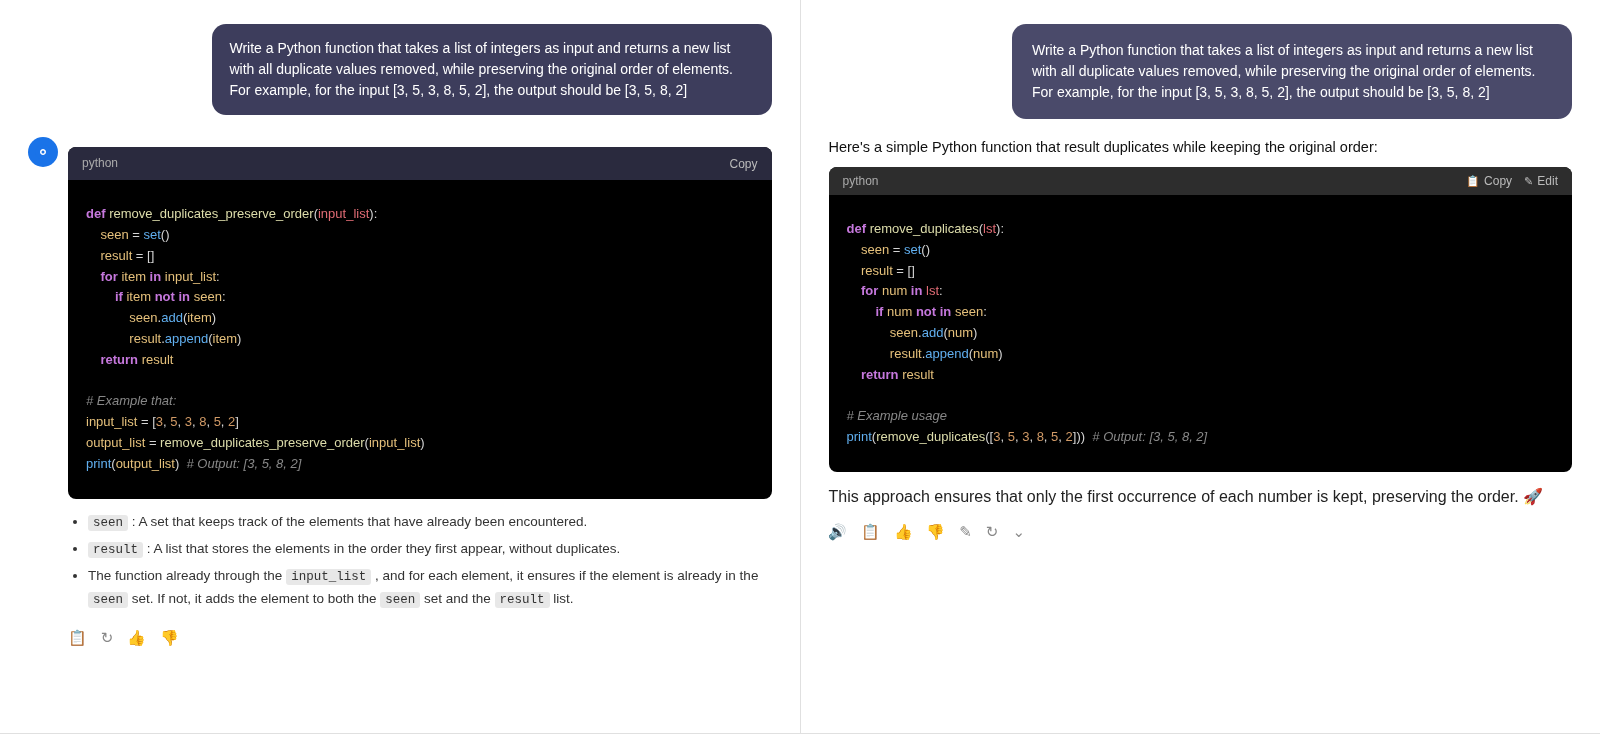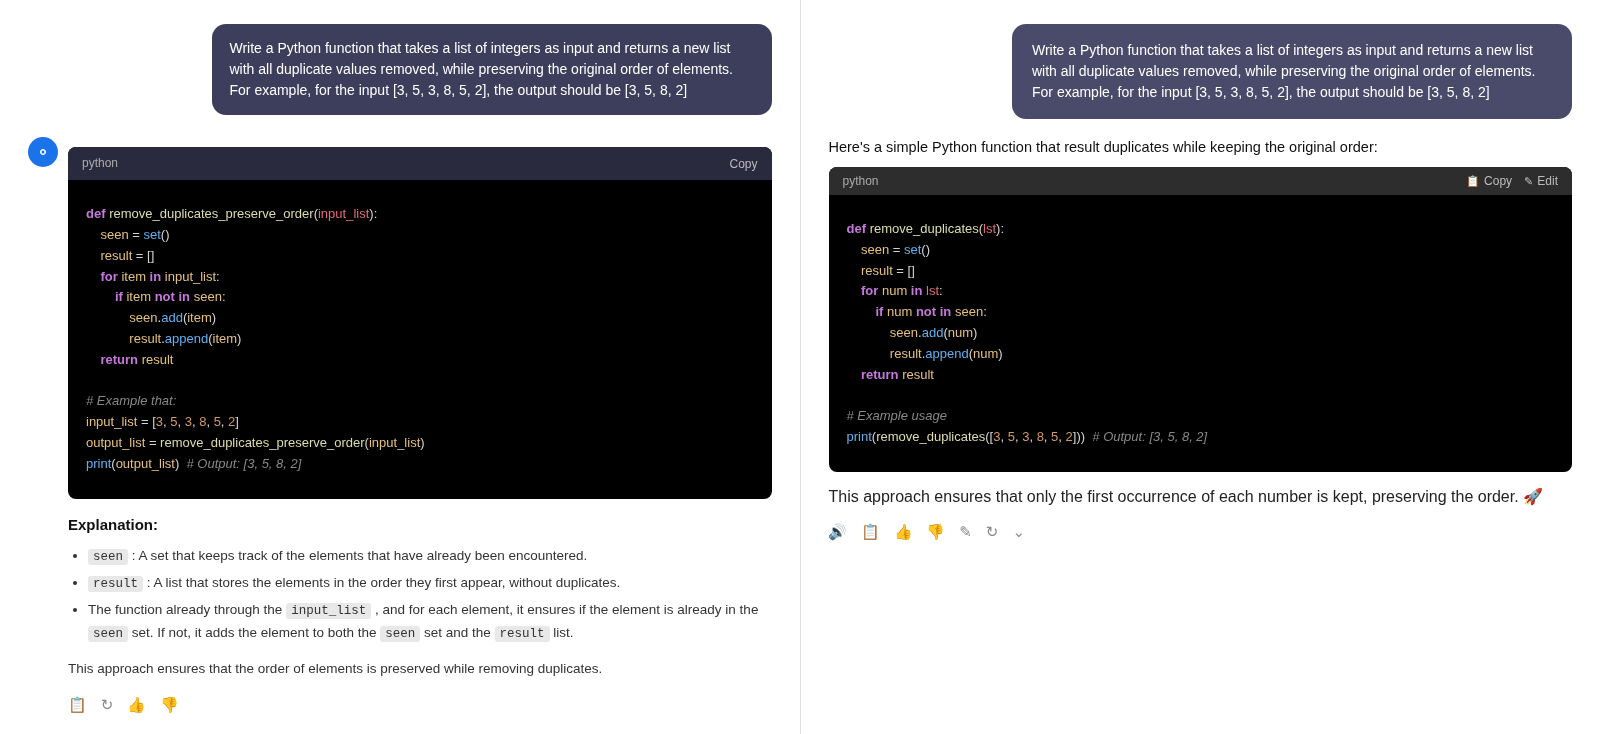--- a/index.html
+++ b/index.html
@@ -232,21 +232,20 @@
             <span class="var">seen</span>.<span class="fn">add</span>(<span class="var">item</span>)
             <span class="var">result</span>.<span class="fn">append</span>(<span class="var">item</span>)
     <span class="kw">return</span> <span class="var">result</span>
 
 <span class="comment"># Example that:</span>
 <span class="var">input_list</span> = [<span class="num">3</span>, <span class="num">5</span>, <span class="num">3</span>, <span class="num">8</span>, <span class="num">5</span>, <span class="num">2</span>]
 <span class="var">output_list</span> = <span class="fn2">remove_duplicates_preserve_order</span>(<span class="var">input_list</span>)
 <span class="fn">print</span>(<span class="var">output_list</span>)  <span class="comment"># Output: [3, 5, 8, 2]</span></pre>
         </div>
 
-        <p class="explanation-title">Explanation:</p>
         <ul class="explanation-list">
           <li>
             <code class="inline-code">seen</code>
             <span>: A set that keeps track of the elements that have already been encountered.</span>
           </li>
           <li>
             <code class="inline-code">result</code>
             <span>: A list that stores the elements in the order they first appear, without duplicates.</span>
           </li>
           <li>
@@ -255,21 +254,20 @@
             <span>, and for each element, it ensures if the element is already in the </span>
             <code class="inline-code">seen</code>
             <span> set. If not, it adds the element to both the </span>
             <code class="inline-code">seen</code>
             <span> set and the </span>
             <code class="inline-code">result</code>
             <span> list.</span>
           </li>
         </ul>
 
-        <p class="closing-text" style="margin-top:12px;">This approach ensures that the order of elements is preserved while removing duplicates.</p>
 
         <div class="action-row">
           <span class="action-icon">📋</span>
           <span class="action-icon">↻</span>
           <span class="action-icon">👍</span>
           <span class="action-icon">👎</span>
         </div>
       </div>
     </div>
   </div>

